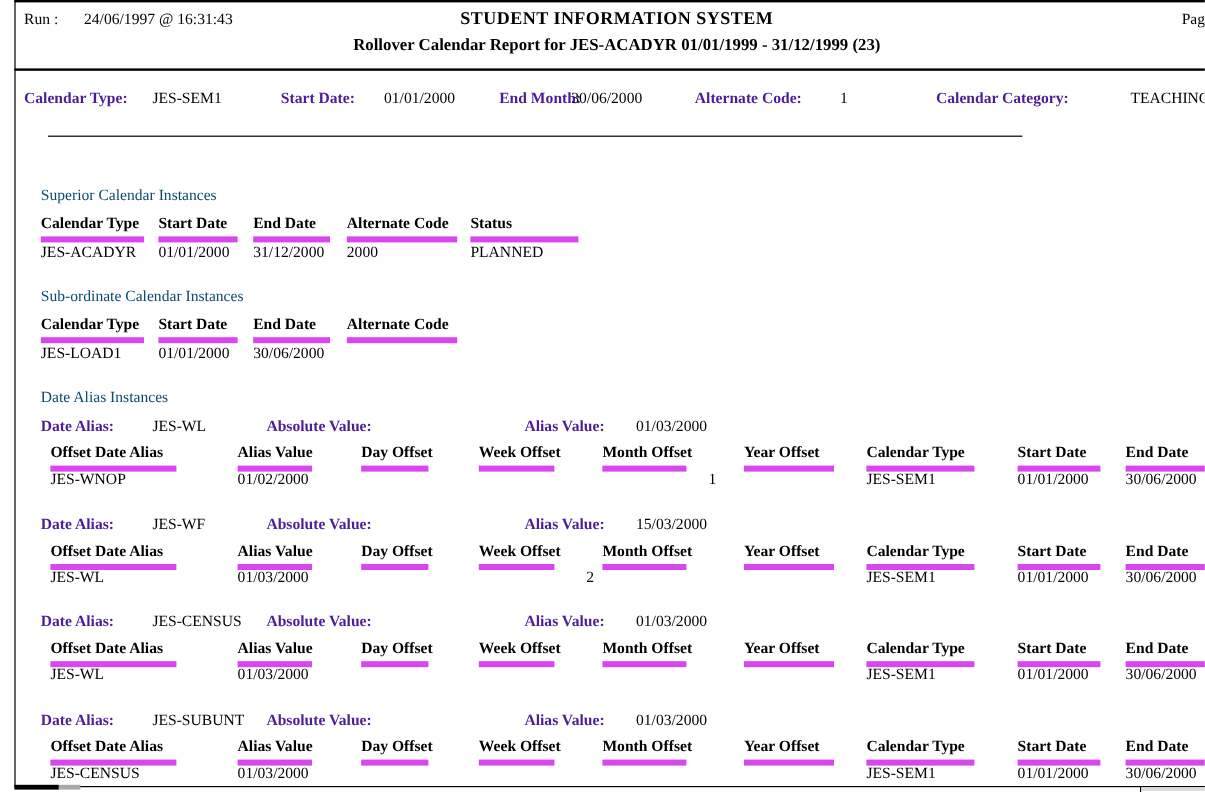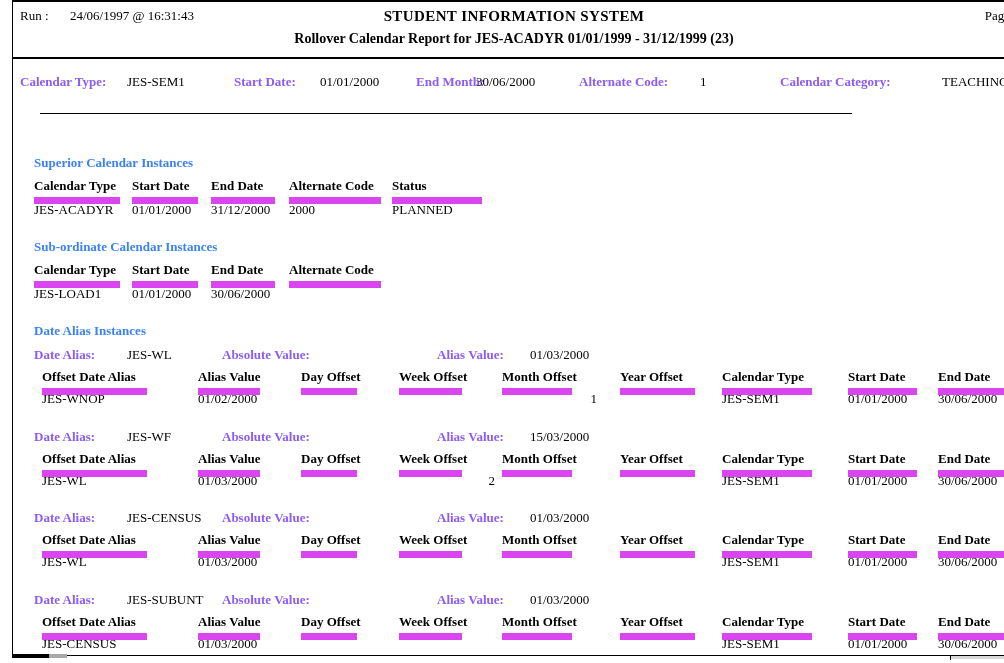--- a/index.html
+++ b/index.html
@@ -2,25 +2,25 @@
 <html><head>
 <meta charset="utf-8">
 <style>
   html,body{margin:0;padding:0;background:#fff;}
   body{width:1004px;height:663px;position:relative;overflow:hidden;
        font-family:"Liberation Serif",serif;font-size:13px;color:#000;}
   .page{position:absolute;left:0;top:0;width:1004px;height:663px;background:#fff;margin-left:12px;}
   .edge{position:absolute;background:#000;}
   .row{position:absolute;left:0;right:0;height:20px;}
   .row span{position:absolute;white-space:nowrap;}
-  .lbl{color:#8b5cf6;font-weight:bold;}
+  .lbl{color:#4c1d95;font-weight:bold;}
   .b{font-weight:bold;}
-  .navyhead{color:#3b82f6;font-weight:bold;}
+  .navyhead{color:#0c4a6e;font-weight:normal;}
   .center{left:0;right:0;text-align:center;}
-  .hcell{font-weight:bold;border-bottom:7px solid #d946ef;padding-bottom:3px;display:inline-block;}
+  .hcell{font-weight:bold;border-bottom:5px solid #d946ef;padding-bottom:3px;display:inline-block;}
   .r{text-align:right;}
   
   .sc1{left:22px;width:86px;} .sc2{left:120px;width:66px;} .sc3{left:199px;width:64px;}
   .sc4{left:277px;width:92px;} .sc5{left:380px;width:90px;}
   
   .dc1{left:30px;width:105px;} .dc2{left:186px;width:62px;} .dc3{left:289px;width:56px;}
   .dc4{left:387px;width:63px;} .dc5{left:490px;width:70px;} .dc6{left:608px;width:75px;}
   .dc7{left:710px;width:90px;} .dc8{left:836px;width:69px;} .dc9{left:926px;width:76px;}
   
   .dv3{left:289px;width:94px;} .dv4{left:387px;width:96px;}

